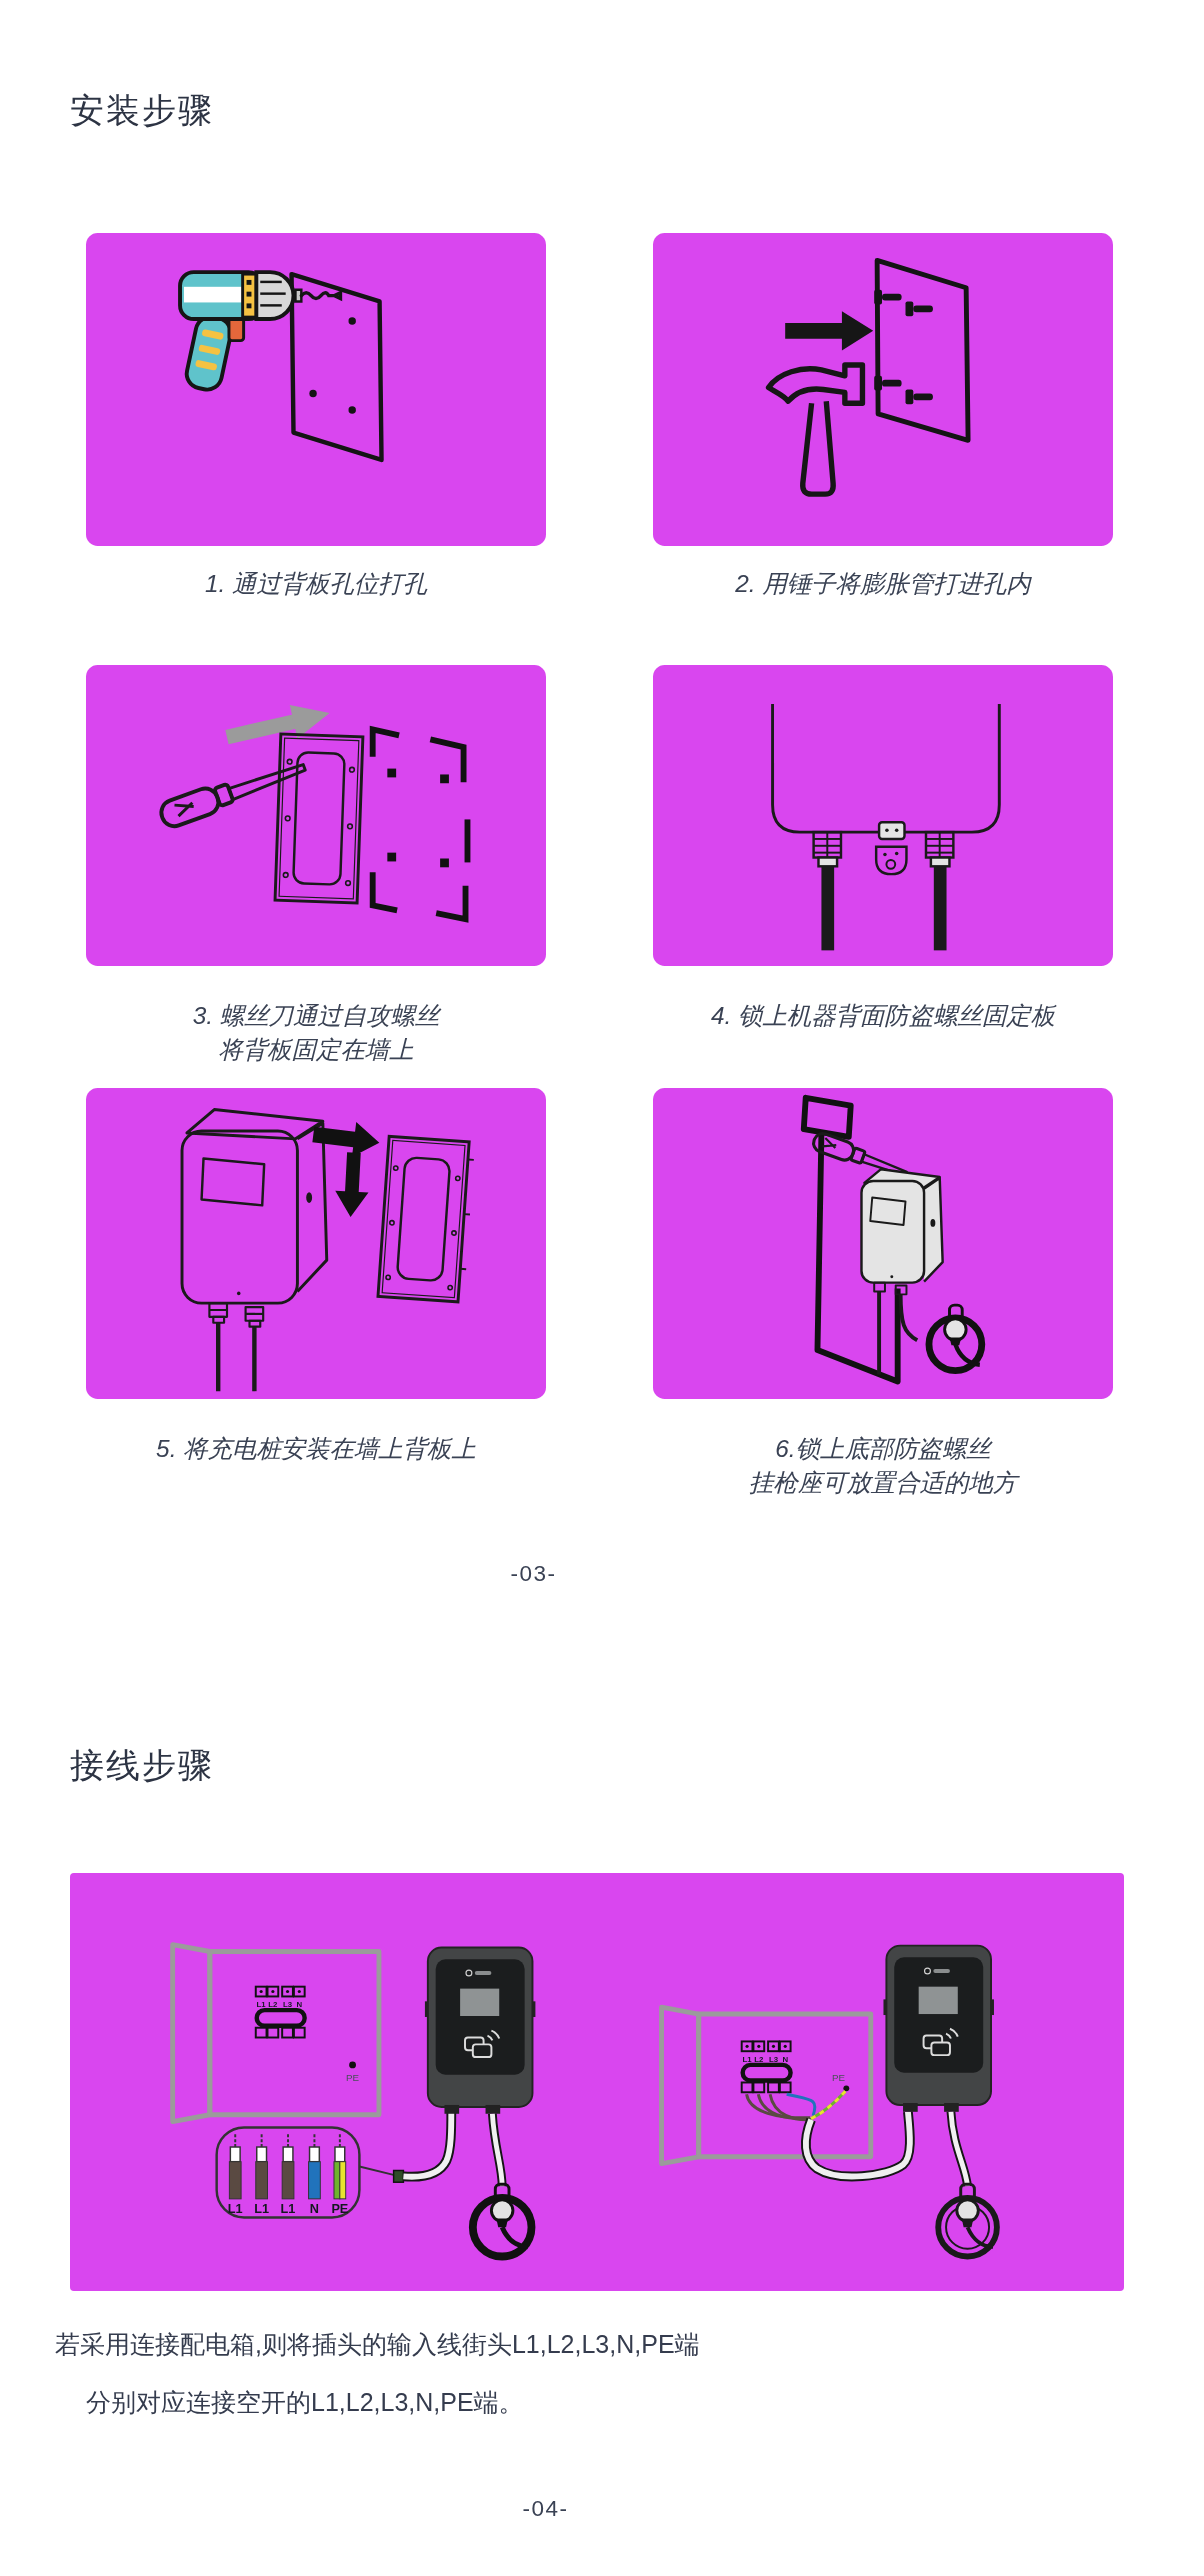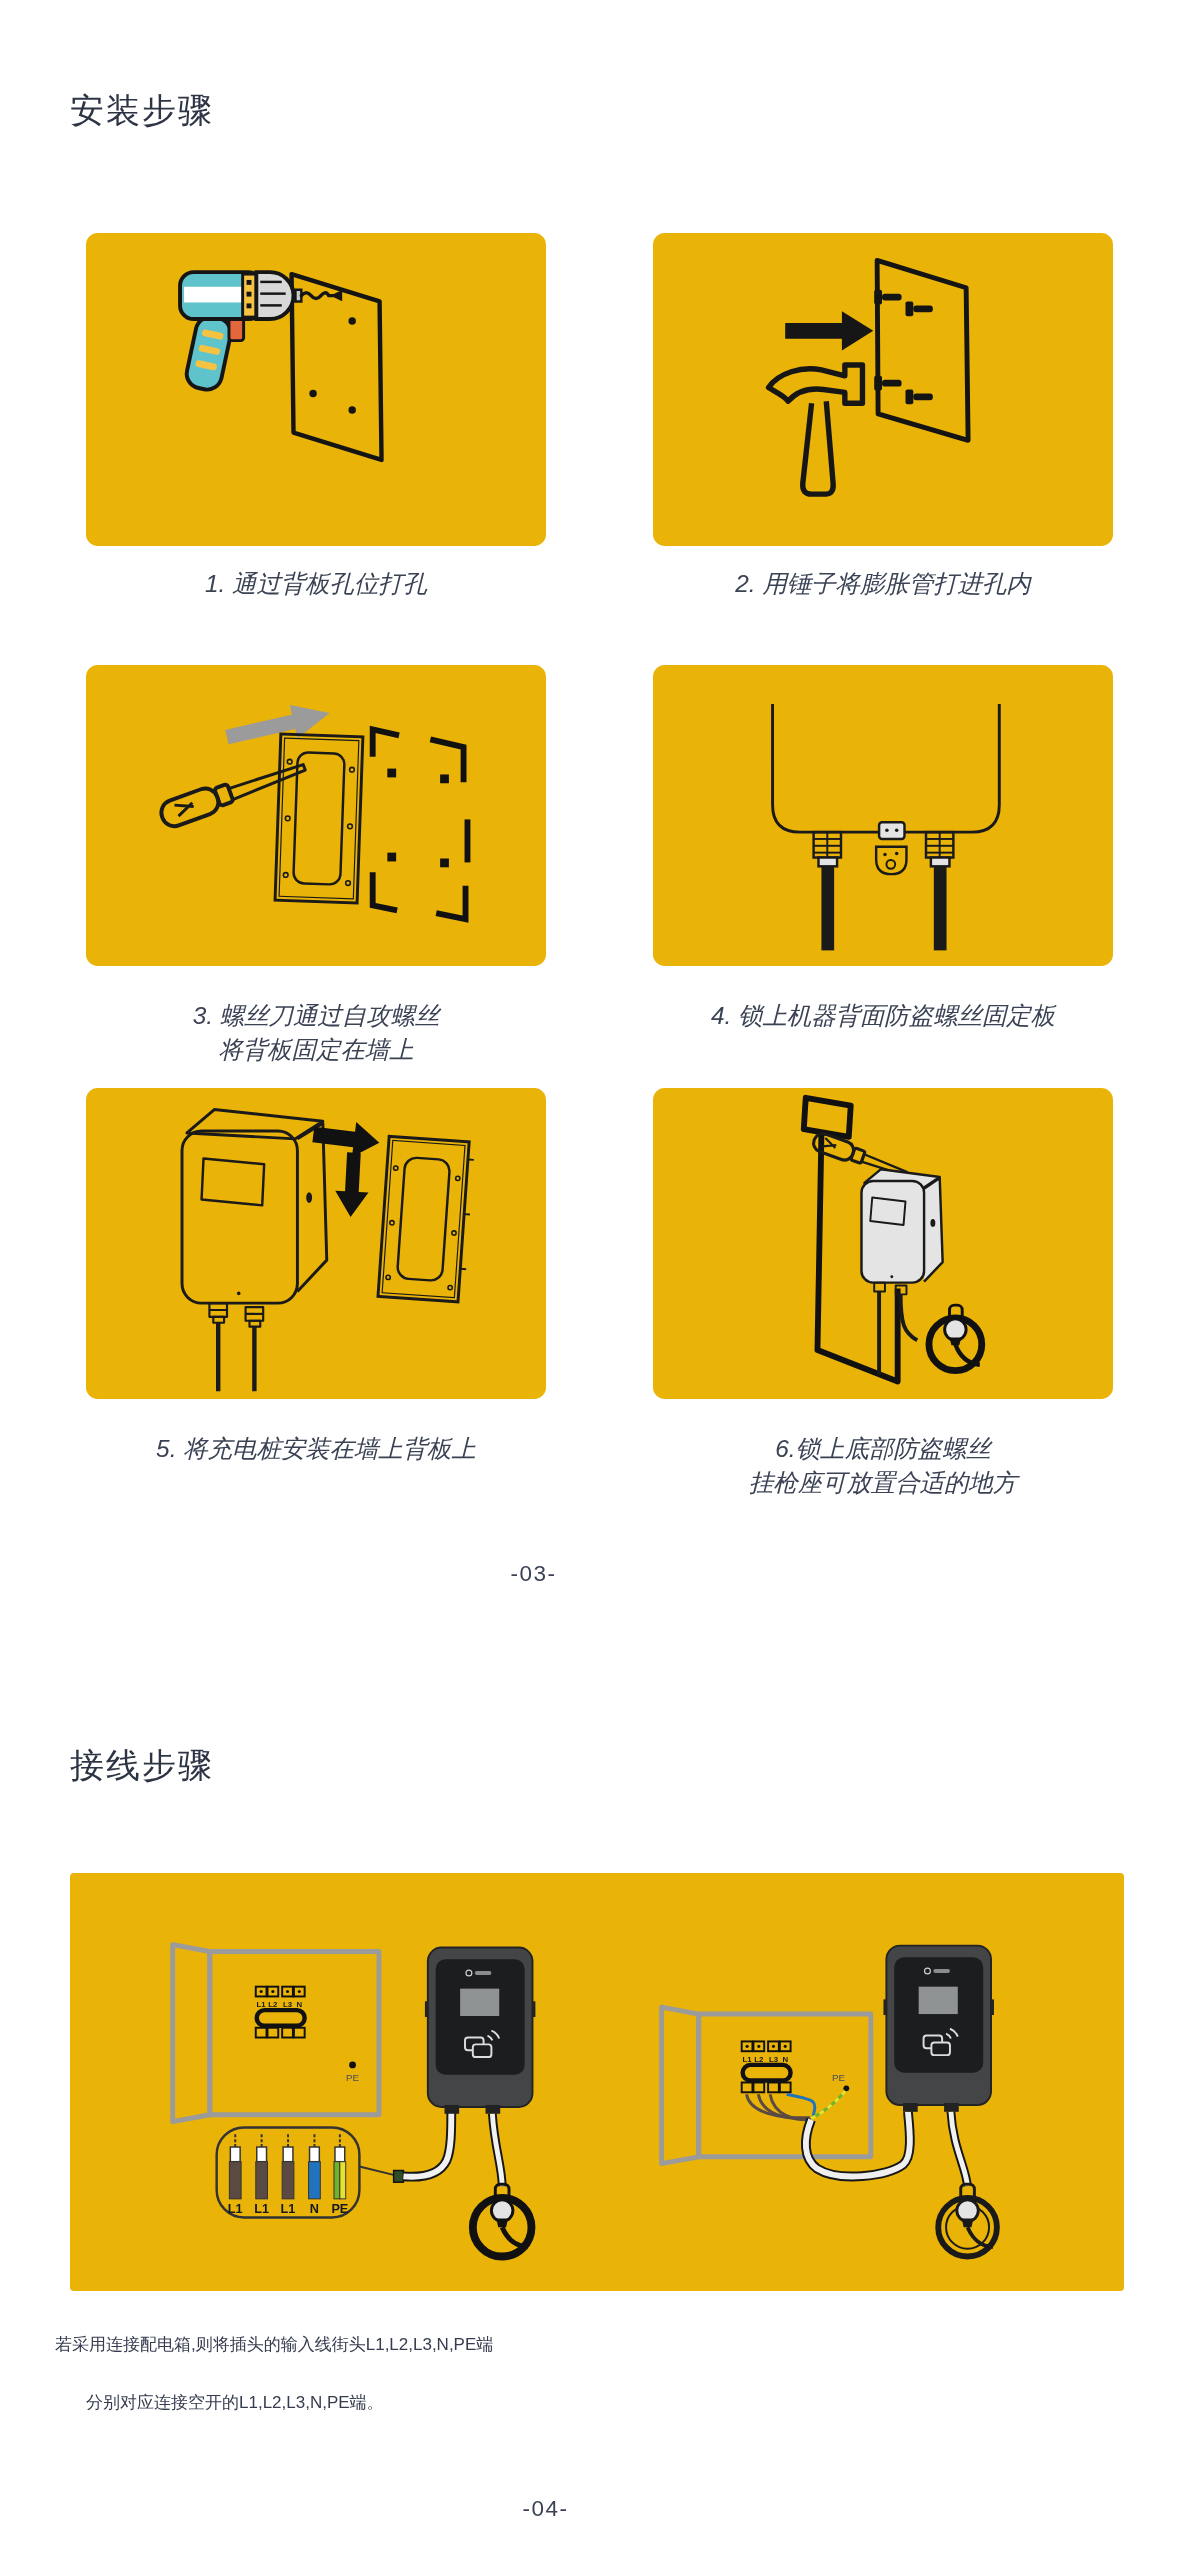--- a/index.html
+++ b/index.html
@@ -7,31 +7,31 @@
     width:1205px;height:2576px;position:relative;background:#ffffff;
     font-family:"Liberation Sans","DejaVu Sans",sans-serif;color:#333b4d;
     overflow:hidden;
   }
   .abs{position:absolute;}
   .section-title{
     left:70px;width:489px;font-size:34px;font-weight:500;color:#2d3444;
     letter-spacing:2px;line-height:57px;
   }
   .panel{
-    background:#eab308;border-radius:11.7px;overflow:hidden;
+    background:#d946ef;border-radius:11.7px;overflow:hidden;
   }
   .panel svg{display:block;}
   .caption{
     width:460px;text-align:center;font-size:24.4px;color:#3a4254;line-height:34px;font-style:italic;
   }
   .pagenum{
     left:0;width:1067px;text-align:center;font-size:22.5px;color:#3a4254;letter-spacing:1.5px;
   }
   .note{
-    left:55px;width:1076px;font-size:17px;color:#353c4e;line-height:33px;
+    left:55px;width:1076px;font-size:25px;color:#353c4e;line-height:33px;
   }
   svg text{font-family:"Liberation Sans","DejaVu Sans",sans-serif;}
   .tlabel{font-size:13px;font-weight:bold;fill:#14181f;text-anchor:middle;}
   .blabel{font-size:8px;font-weight:bold;fill:#14181f;text-anchor:middle;}
   .pelabel{font-size:10px;fill:#4a4f5a;text-anchor:middle;}
 </style>
 </head>
 <body>
 
 <div class="abs section-title" style="top:82px;">安装步骤</div>

